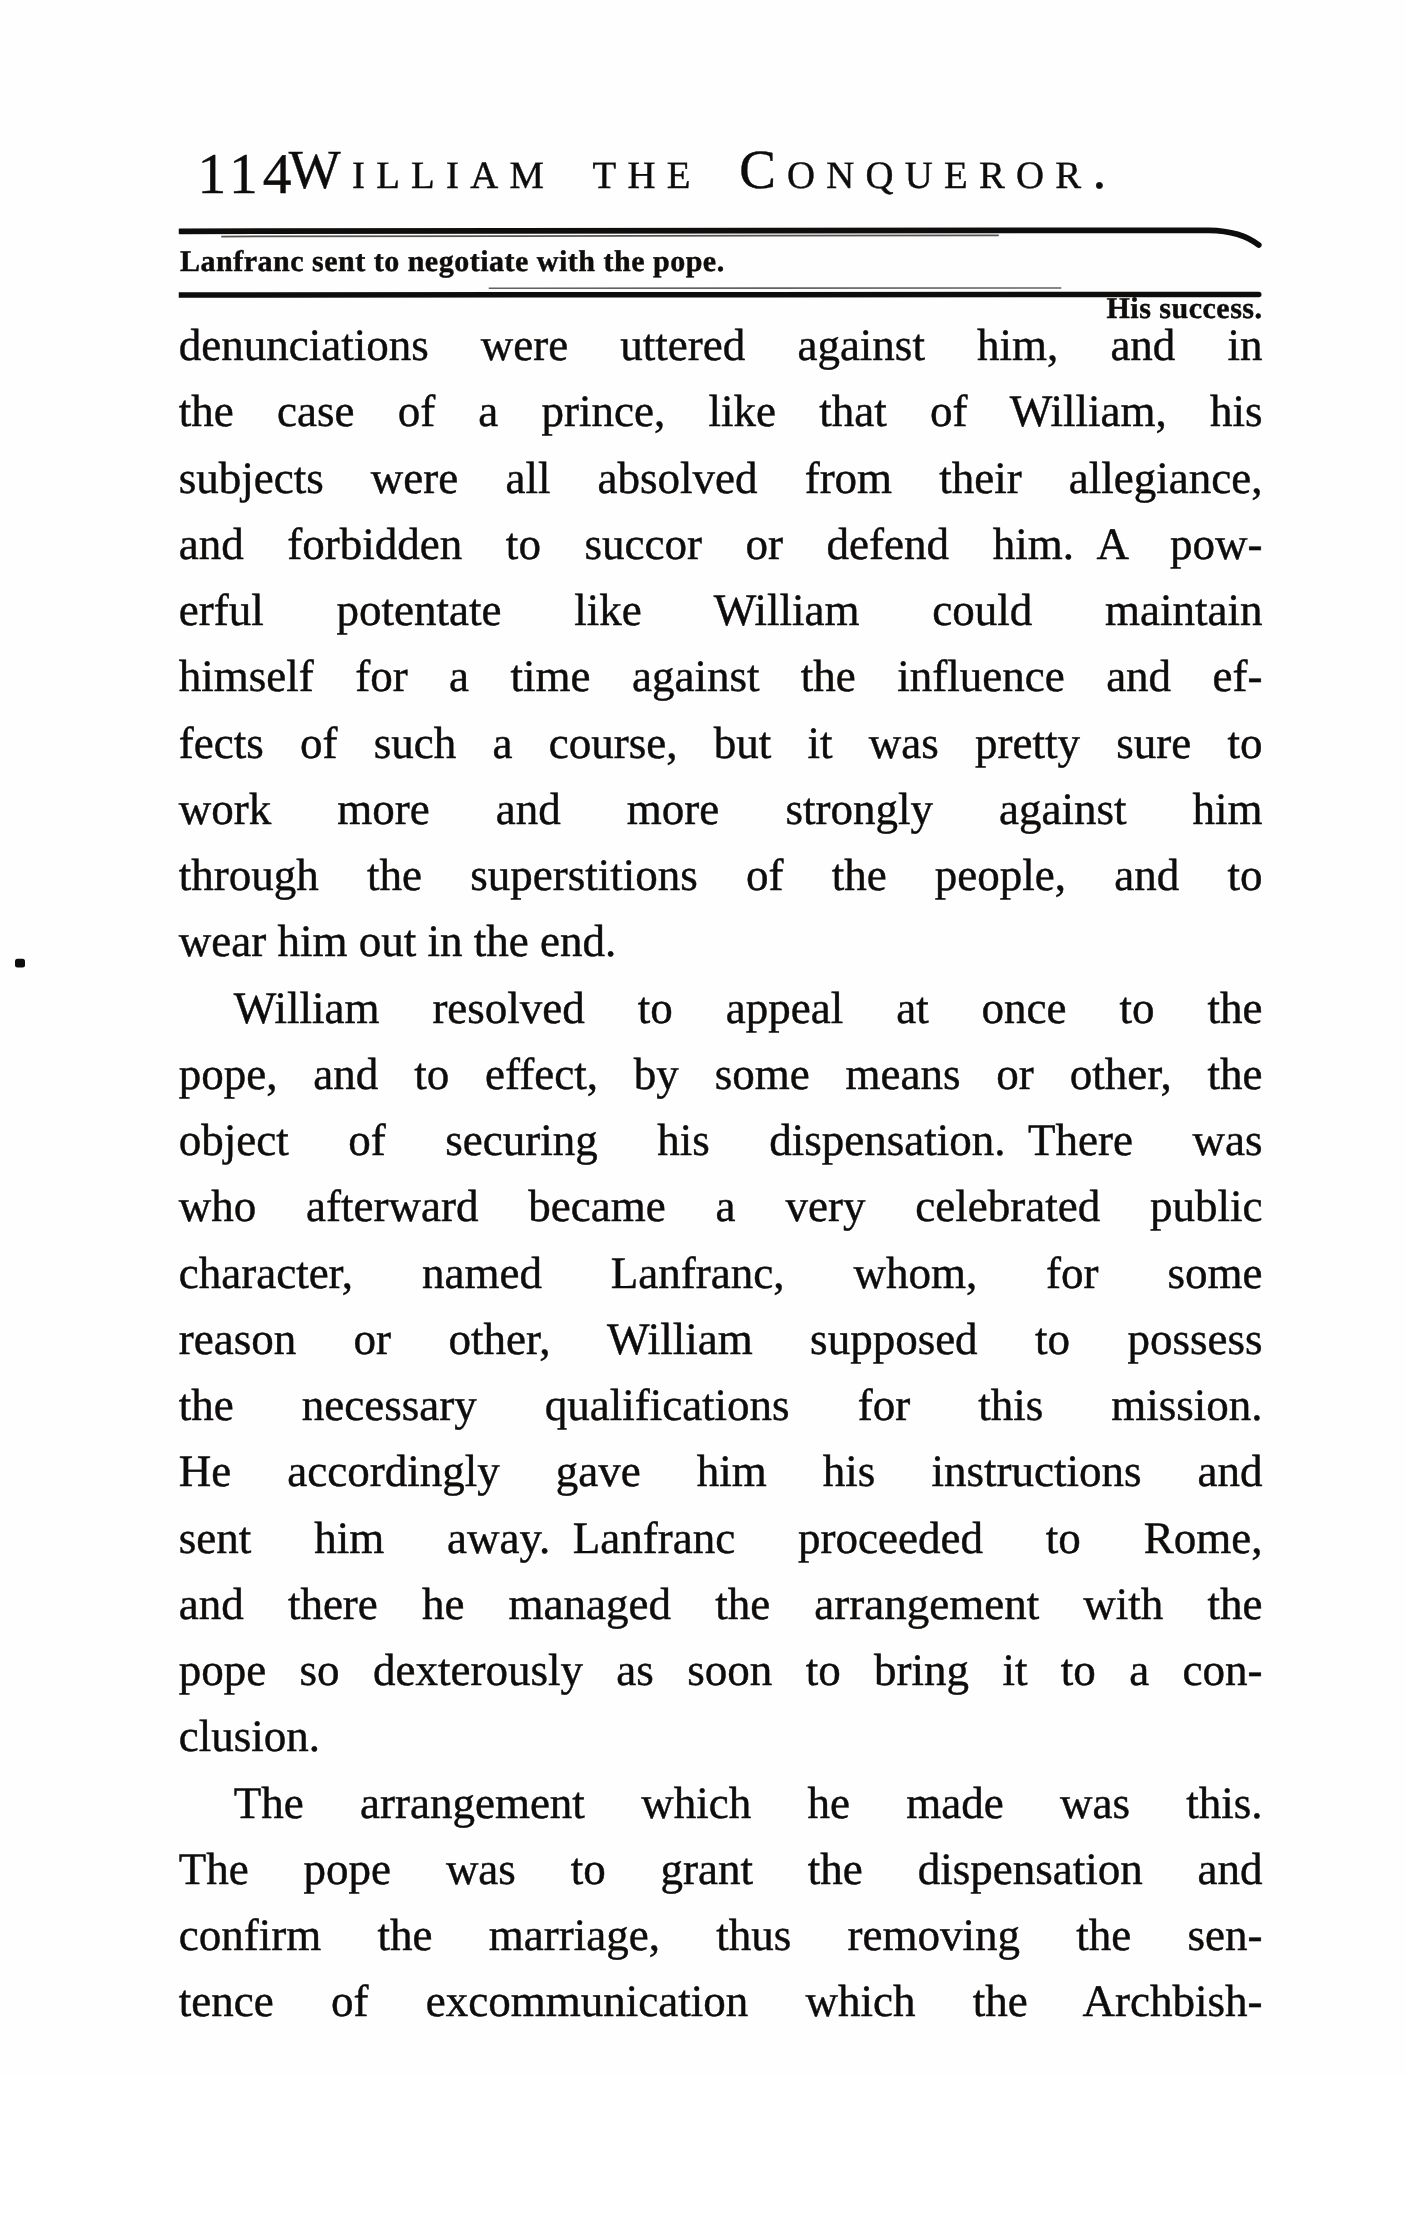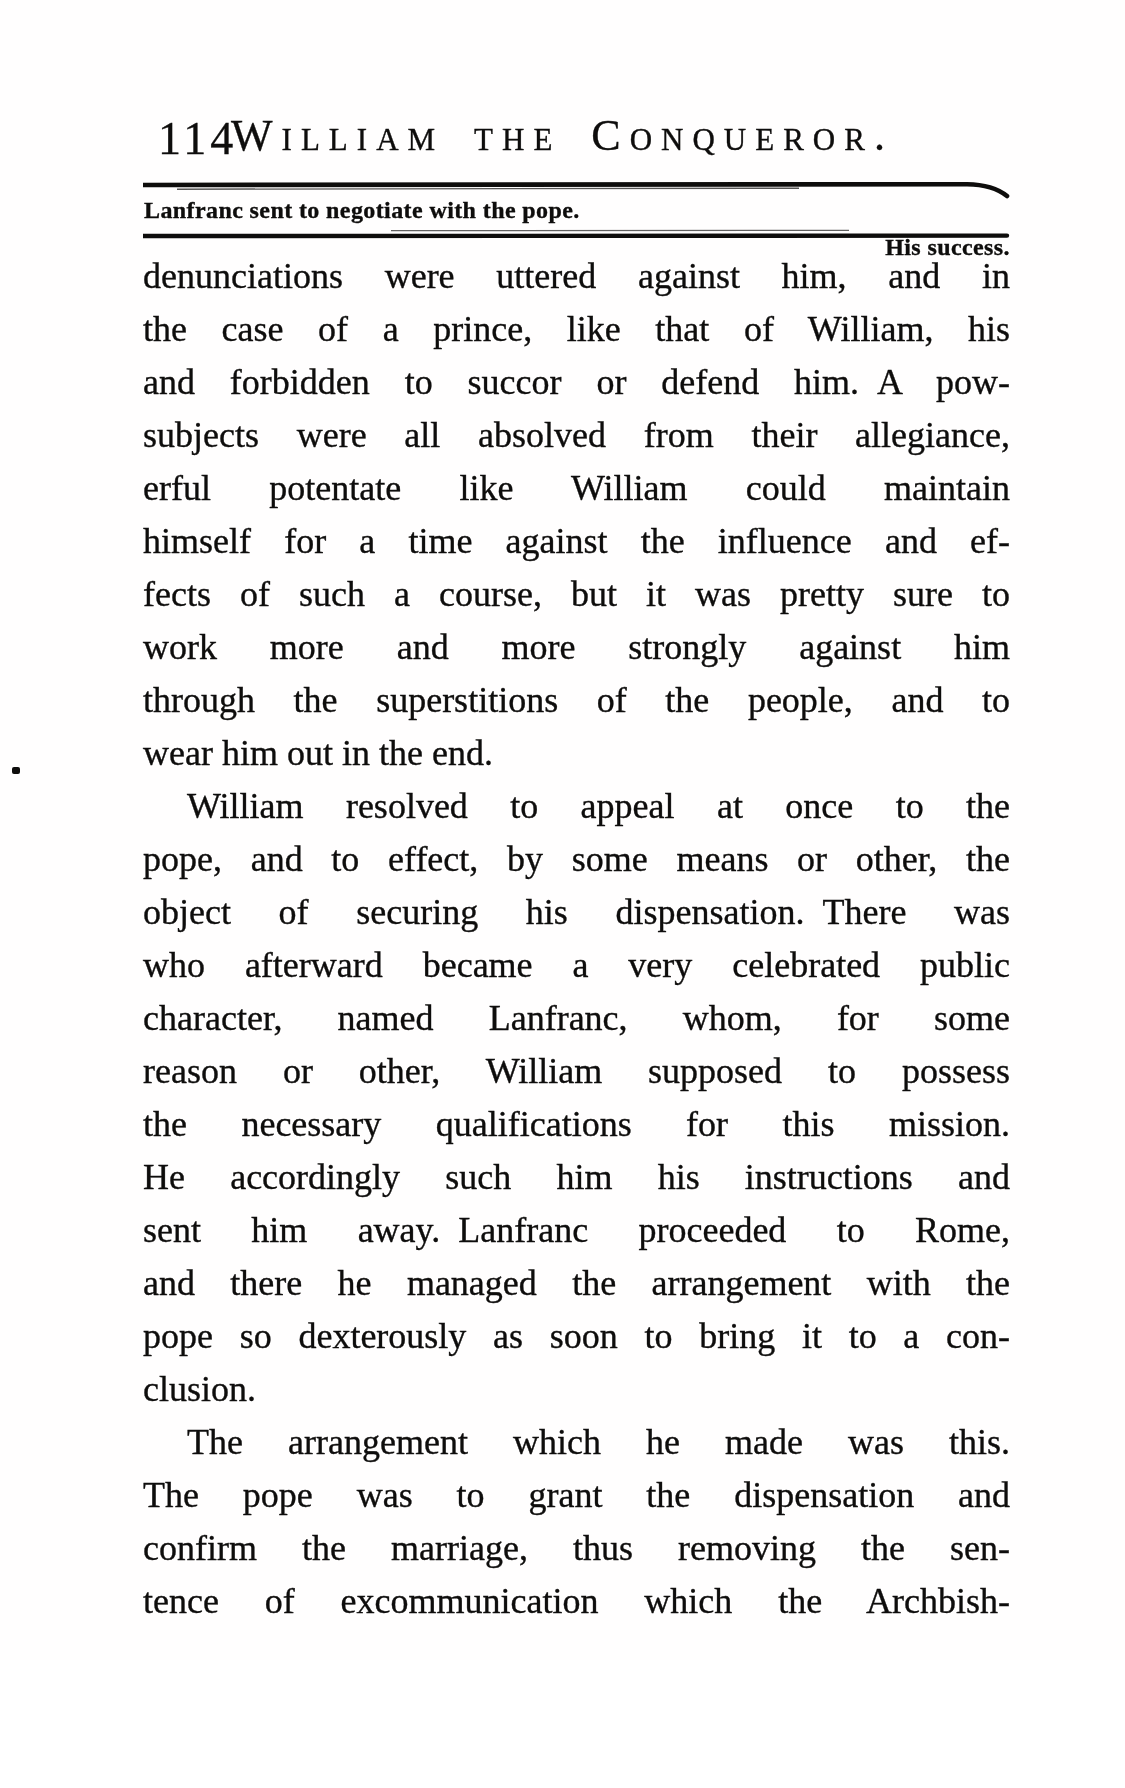--- a/index.html
+++ b/index.html
@@ -63,36 +63,36 @@
   <div class="head-right">His success.</div>
 
   <svg class="rule rule-bottom" width="875" height="12" viewBox="0 0 875 12">
     <path d="M0,7 L864,6.6" fill="none" stroke="#0e0d0c" stroke-width="4.4" stroke-linecap="round"></path>
     <path d="M248,1.6 L706,1.4" fill="none" stroke="#0e0d0c" stroke-width="1.3" opacity="0.65"></path>
   </svg>
 
   <div class="body-text">
       <div class="line">denunciations were uttered against him, and in</div>
       <div class="line">the case of a prince, like that of William, his</div>
+      <div class="line">subjects were all absolved from their allegiance,</div>
       <div class="line">and forbidden to succor or defend him. A pow-</div>
-      <div class="line">subjects were all absolved from their allegiance,</div>
       <div class="line">erful potentate like William could maintain</div>
       <div class="line">himself for a time against the influence and ef-</div>
       <div class="line">fects of such a course, but it was pretty sure to</div>
       <div class="line">work more and more strongly against him</div>
       <div class="line">through the superstitions of the people, and to</div>
       <div class="line no-justify">wear him out in the end.</div>
       <div class="line indent">William resolved to appeal at once to the</div>
       <div class="line">pope, and to effect, by some means or other, the</div>
       <div class="line">object of securing his dispensation. There was</div>
       <div class="line">who afterward became a very celebrated public</div>
       <div class="line">character, named Lanfranc, whom, for some</div>
       <div class="line">reason or other, William supposed to possess</div>
       <div class="line">the necessary qualifications for this mission.</div>
-      <div class="line">He accordingly such him his instructions and</div>
+      <div class="line">He accordingly gave him his instructions and</div>
       <div class="line">sent him away. Lanfranc proceeded to Rome,</div>
       <div class="line">and there he managed the arrangement with the</div>
       <div class="line">pope so dexterously as soon to bring it to a con-</div>
       <div class="line no-justify">clusion.</div>
       <div class="line indent">The arrangement which he made was this.</div>
       <div class="line">The pope was to grant the dispensation and</div>
       <div class="line">confirm the marriage, thus removing the sen-</div>
       <div class="line">tence of excommunication which the Archbish-</div>
     </div>
 

